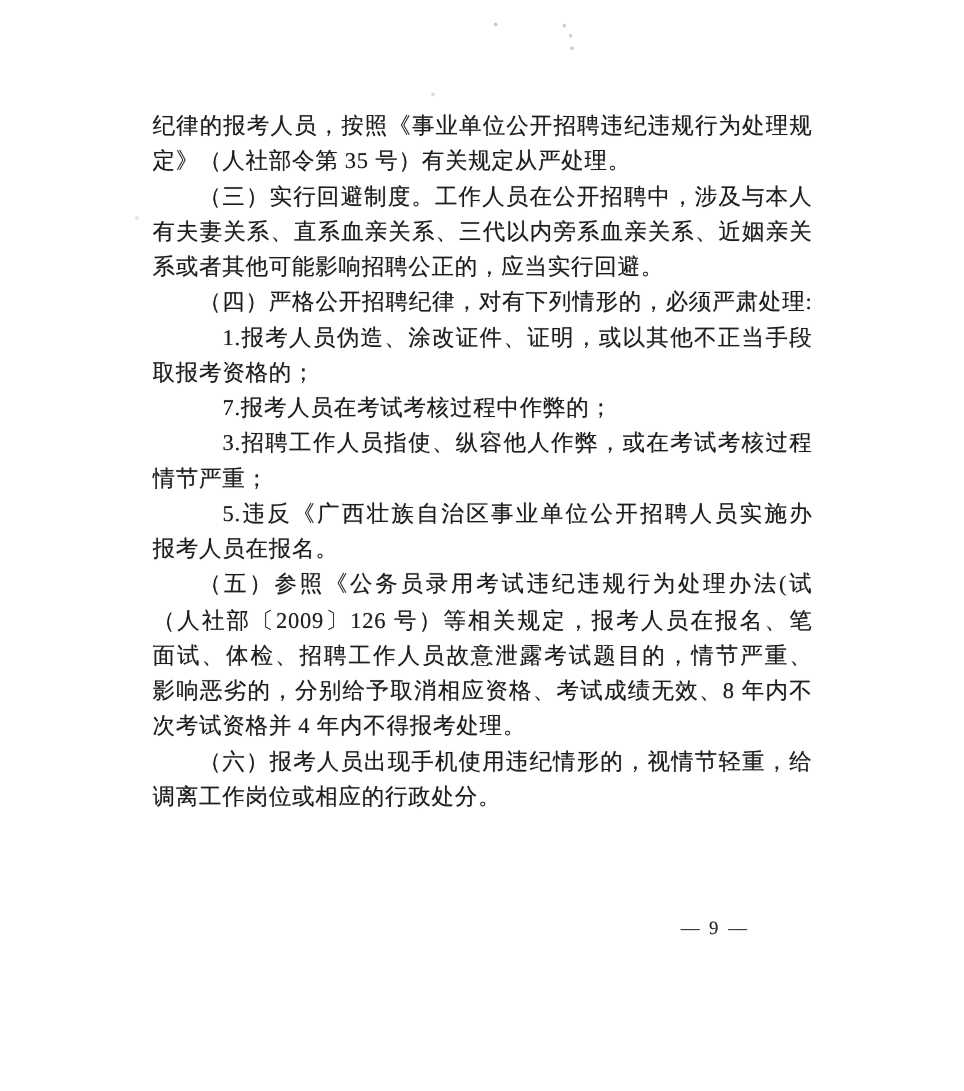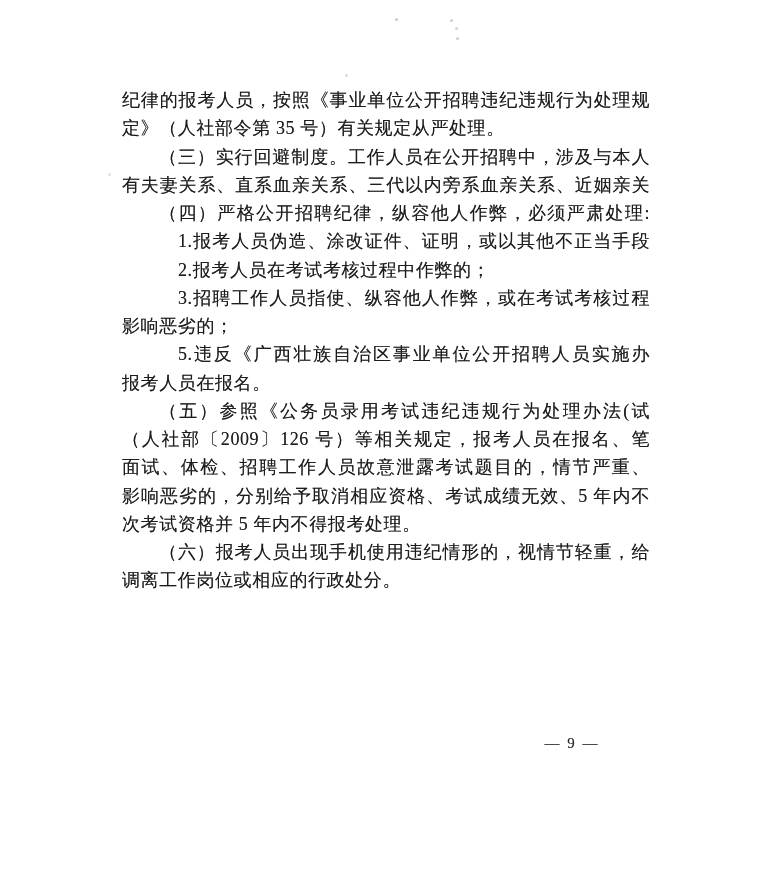--- a/index.html
+++ b/index.html
@@ -73,29 +73,31 @@
 </head>
 <body>
 
 <div class="page">
   <div class="noise"></div>
   <div class="doc-body">
       <div class="line ind0 fill">纪律的报考人员，按照《事业单位公开招聘违纪违规行为处理规</div>
       <div class="line ind0">定》（人社部令第 35 号）有关规定从严处理。</div>
       <div class="line ind1 fill">（三）实行回避制度。工作人员在公开招聘中，涉及与本人</div>
       <div class="line ind0 fill">有夫妻关系、直系血亲关系、三代以内旁系血亲关系、近姻亲关</div>
-      <div class="line ind1 fill">（四）严格公开招聘纪律，纵容他人作弊，必须严肃处理:</div>
+      <div class="line ind0">系或者其他可能影响招聘公正的，应当实行回避。</div>
+      <div class="line ind1 fill">（四）严格公开招聘纪律，对有下列情形的，必须严肃处理:</div>
       <div class="line ind2 fill">1.报考人员伪造、涂改证件、证明，或以其他不正当手段获</div>
-      <div class="line ind2">2.报考人员在考试考核过程中作弊的；</div>
+      <div class="line ind0">取报考资格的；</div>
+      <div class="line ind2">7.报考人员在考试考核过程中作弊的；</div>
       <div class="line ind2 fill">3.招聘工作人员指使、纵容他人作弊，或在考试考核过程中</div>
-      <div class="line ind0">影响恶劣的；</div>
+      <div class="line ind0">情节严重；</div>
       <div class="line ind2 fill">5.违反《广西壮族自治区事业单位公开招聘人员实施办法》</div>
       <div class="line ind0">报考人员在报名。</div>
       <div class="line ind1 fill">（五）参照《公务员录用考试违纪违规行为处理办法(试行)》</div>
       <div class="line ind0 fill">（人社部〔2009〕126 号）等相关规定，报考人员在报名、笔试、</div>
       <div class="line ind0 fill">面试、体检、招聘工作人员故意泄露考试题目的，情节严重、</div>
-      <div class="line ind0 fill">影响恶劣的，分别给予取消相应资格、考试成绩无效、5 年内不</div>
-      <div class="line ind0">次考试资格并 5 年内不得报考处理。</div>
+      <div class="line ind0 fill">影响恶劣的，分别给予取消相应资格、考试成绩无效、8 年内不</div>
+      <div class="line ind0">次考试资格并 4 年内不得报考处理。</div>
       <div class="line ind1 fill">（六）报考人员出现手机使用违纪情形的，视情节轻重，给予</div>
       <div class="line ind0">调离工作岗位或相应的行政处分。</div>
     </div>
   <div class="page-number">— 9 —</div>
 </div>
 
 </body></html>

